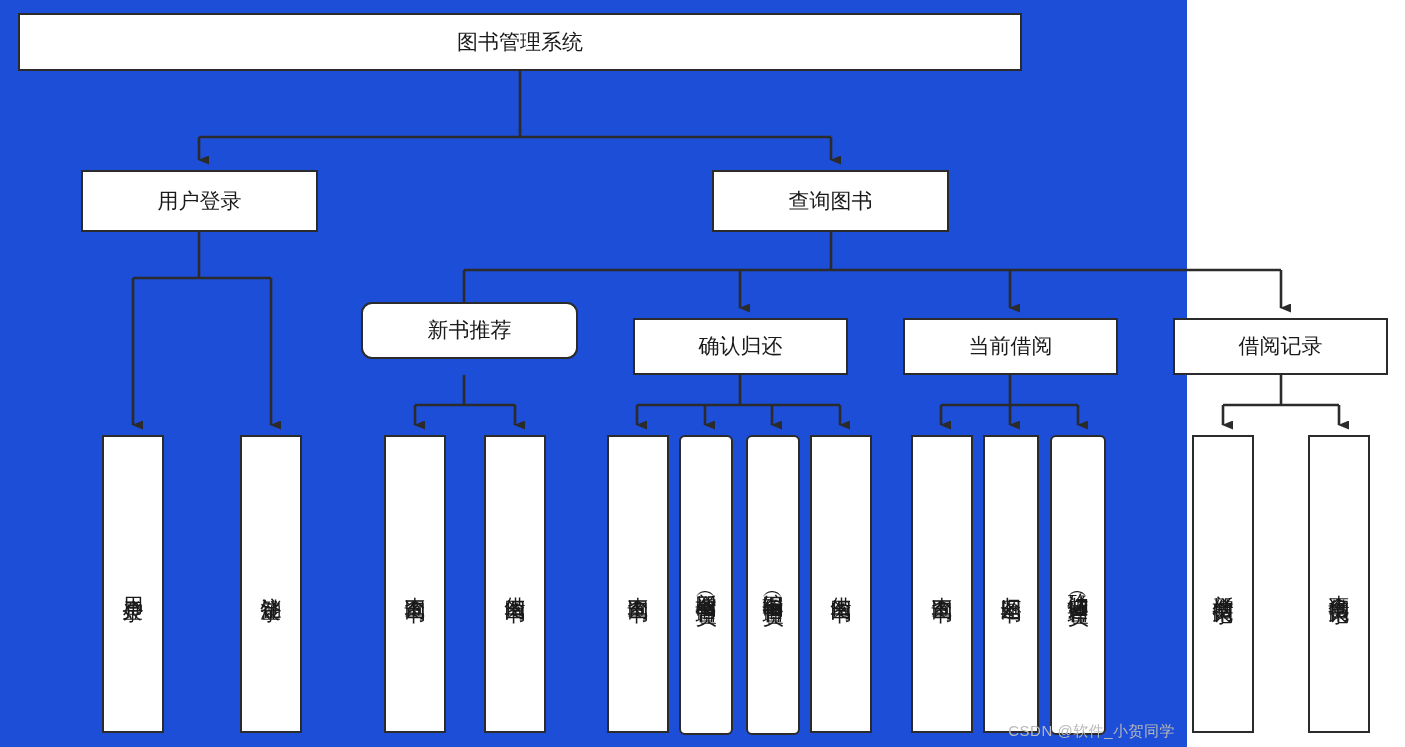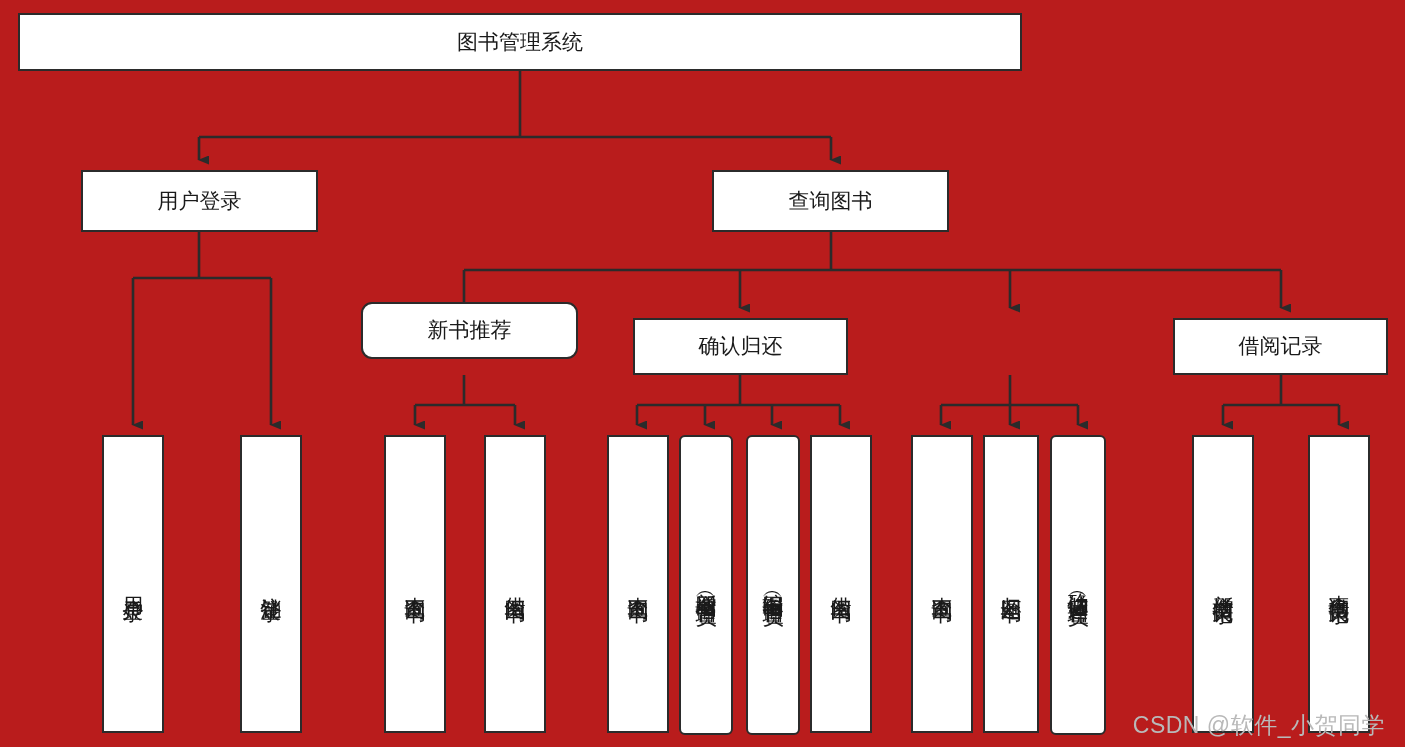--- a/index.html
+++ b/index.html
@@ -8,23 +8,23 @@
     background: #ffffff;
   }
   body {
     width: 1405px;
     height: 747px;
     font-family: "Liberation Sans", "DejaVu Sans", sans-serif;
     overflow: hidden;
   }
   #diagram-root {
     position: relative;
-    width: 1405px;
+    width: 1187px;
     height: 747px;
-    background: #b91c1c;
+    background: #1d4ed8;
   }
   svg.edges {
     position: absolute;
     left: 0;
     top: 0;
     width: 1405px;
     height: 747px;
   }
   .node {
     position: absolute;
@@ -52,23 +52,23 @@
   }
   .vert .node-label {
     writing-mode: vertical-rl;
     text-orientation: upright;
     font-size: 21px;
     letter-spacing: 2px;
     line-height: 1.05;
   }
   .watermark {
     position: absolute;
-    right: 20px;
+    right: 12px;
     bottom: 6px;
-    font-size: 23px;
+    font-size: 15px;
     color: #b9b9b9;
     letter-spacing: 0.5px;
     white-space: pre;
     pointer-events: none;
   }
 </style>
 </head>
 <body>
 
 <div id="diagram-root">
@@ -133,20 +133,23 @@
   <div class="node horiz" style="left:712px; top:170px; width:237px; height:62px;">
     <span class="node-label">查询图书</span>
   </div>
 
   <div class="node horiz" style="left:361px; top:302px; width:217px; height:57px;border-radius:11px;">
     <span class="node-label">新书推荐</span>
   </div>
   <div class="node horiz" style="left:633px; top:318px; width:215px; height:57px;">
     <span class="node-label">确认归还</span>
   </div>
+  <div class="node horiz" style="left:903px; top:318px; width:215px; height:57px;">
+    <span class="node-label">当前借阅</span>
+  </div>
   <div class="node horiz" style="left:1173px; top:318px; width:215px; height:57px;justify-content:center;">
     <span class="node-label">借阅记录</span>
   </div>
 
   <div class="node vert" style="left:102px; top:435px; width:62px; height:298px;">
     <span class="node-label">用户登录</span>
   </div>
   <div class="node vert" style="left:240px; top:435px; width:62px; height:298px;">
     <span class="node-label">注销登录</span>
   </div>

